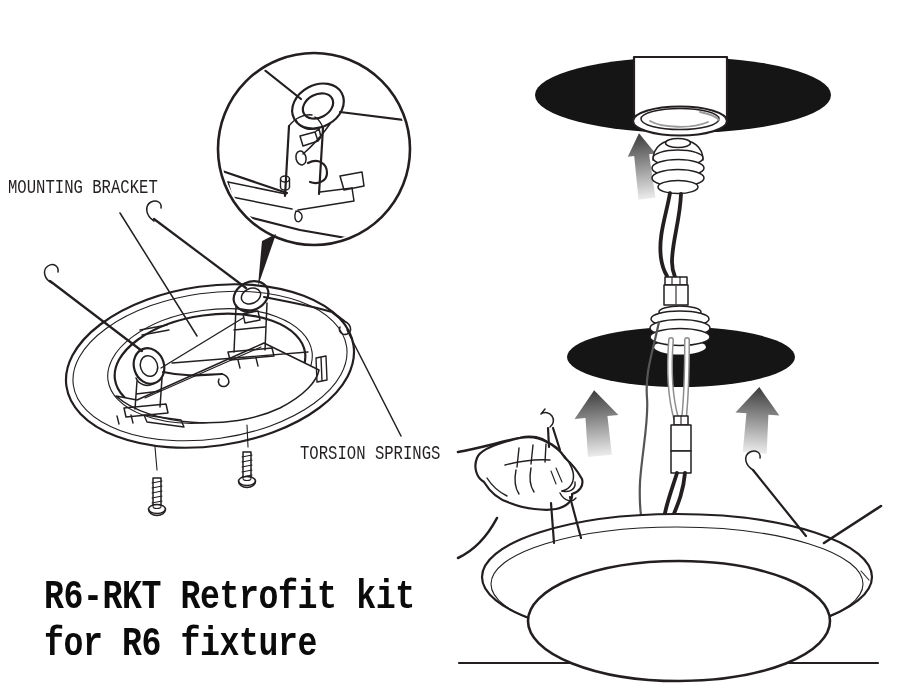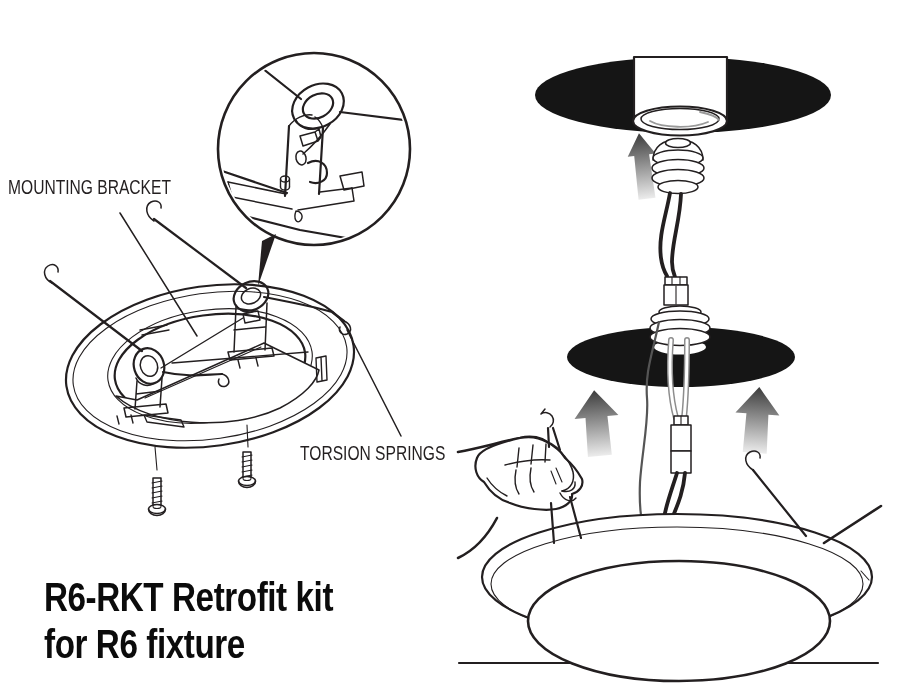--- a/index.html
+++ b/index.html
@@ -1,21 +1,21 @@
 <!DOCTYPE html>
 <html style="--ink: #231f20; --ceiling-fill: #151515; --arrow-dark: #3c3c3c; --arrow-light: #ececec; --wire-gray: #8d8d8d; --cable-gray: #555555; --background: #ffffff;"><head>
 <meta charset="utf-8">
 <style>
   :root{
     --ink:#231f20; --ceiling-fill:#151515; --arrow-dark:#3c3c3c; --arrow-light:#ececec;
     --wire-gray:#8d8d8d; --cable-gray:#555555; --background:#ffffff;
   }
   html,body{margin:0;padding:0;background:#fff;}
   .canvas{position:relative;width:916px;height:700px;background:var(--background);
-    font-family:Liberation Sans, sans-serif;overflow:hidden;}
+    font-family:Liberation Mono, monospace;overflow:hidden;}
   .canvas svg{position:absolute;left:0;top:0;}
   
   #art path,#art line,#art ellipse,#art circle,#art rect,#art polyline{
     fill:none;stroke:var(--ink);stroke-width:1.8;stroke-linecap:round;stroke-linejoin:round;}
   #art .w{fill:#ffffff;}
   #art .blk{fill:var(--ceiling-fill);stroke:none;}
   #art .hole{fill:#ffffff;stroke:none;}
   #art .thin{stroke-width:1.1;}
   #art .t14{stroke-width:1.4;}
   #art .t15{stroke-width:1.5;}

